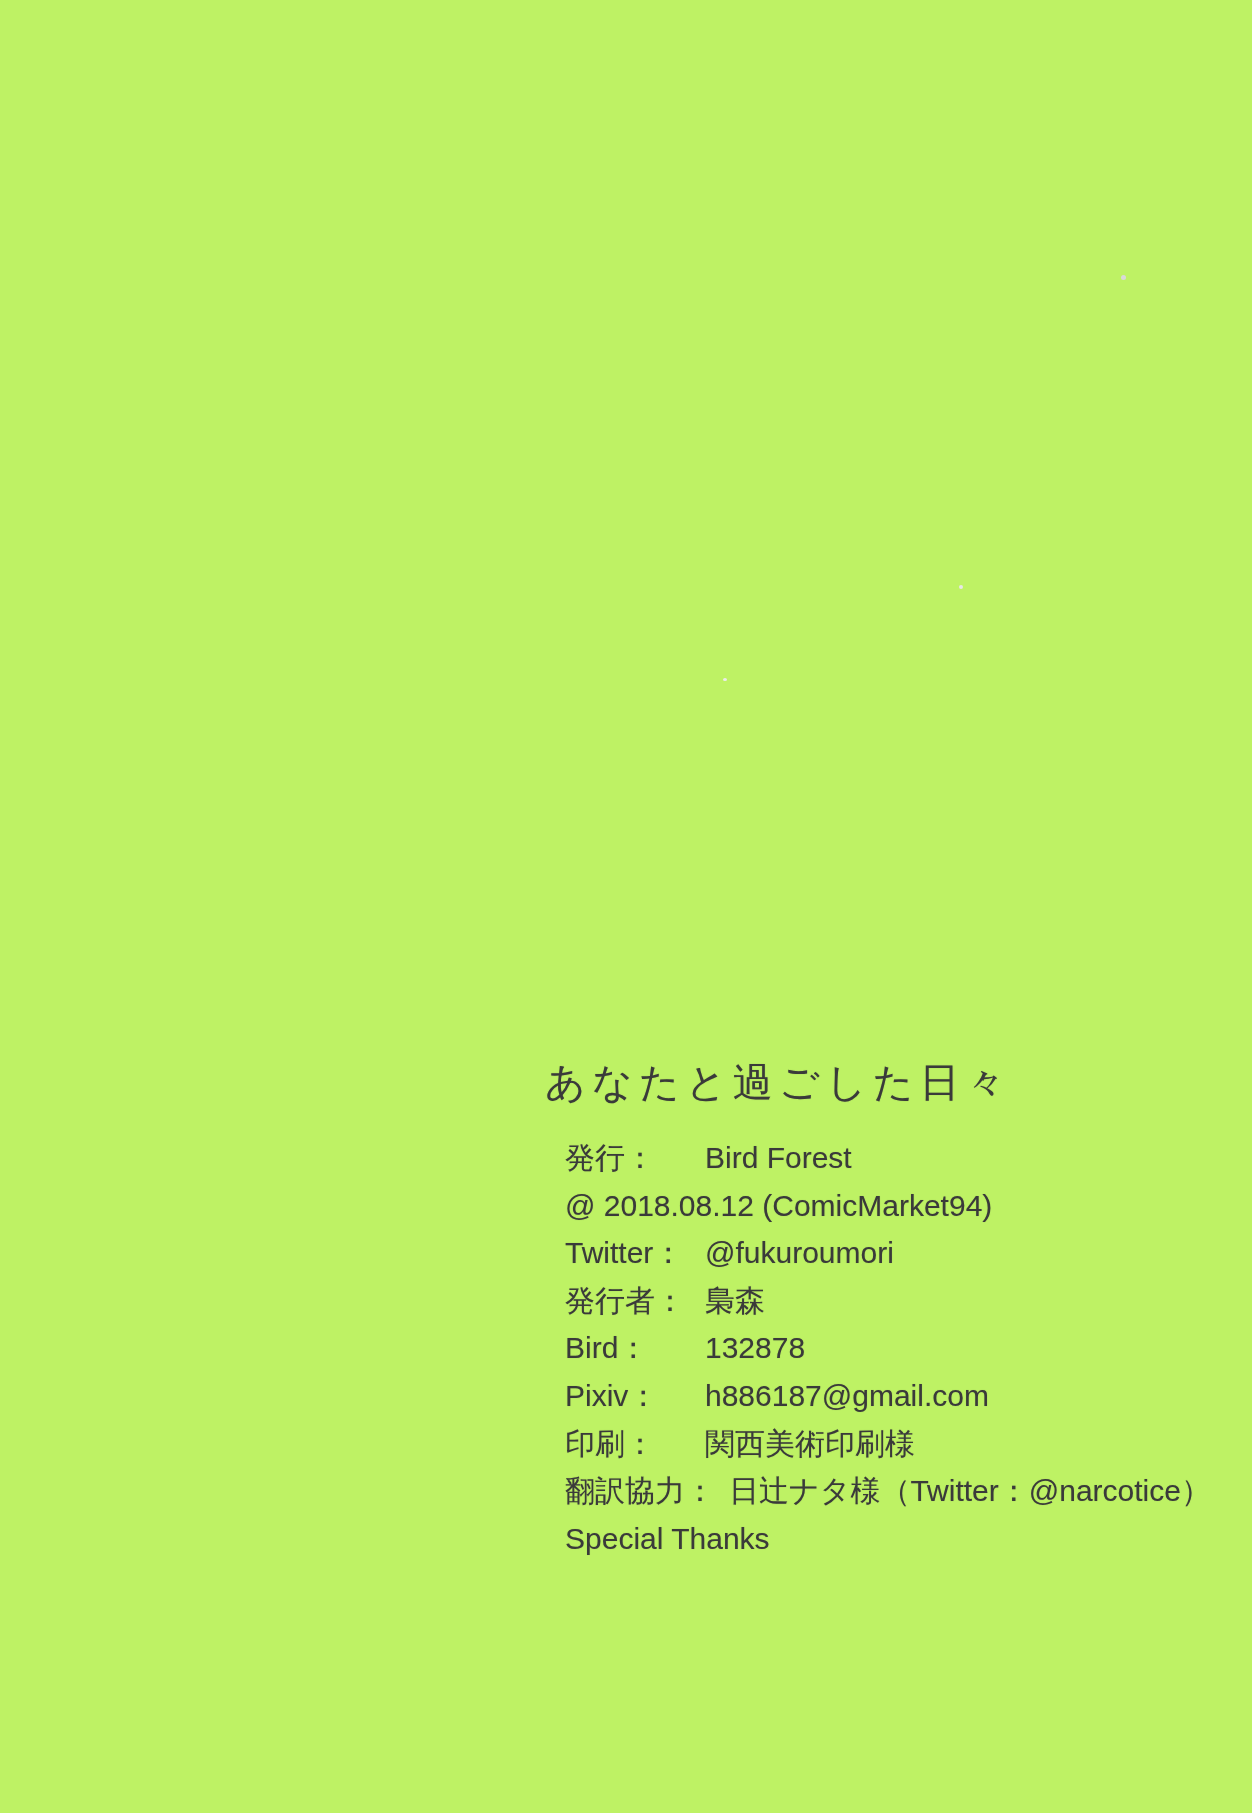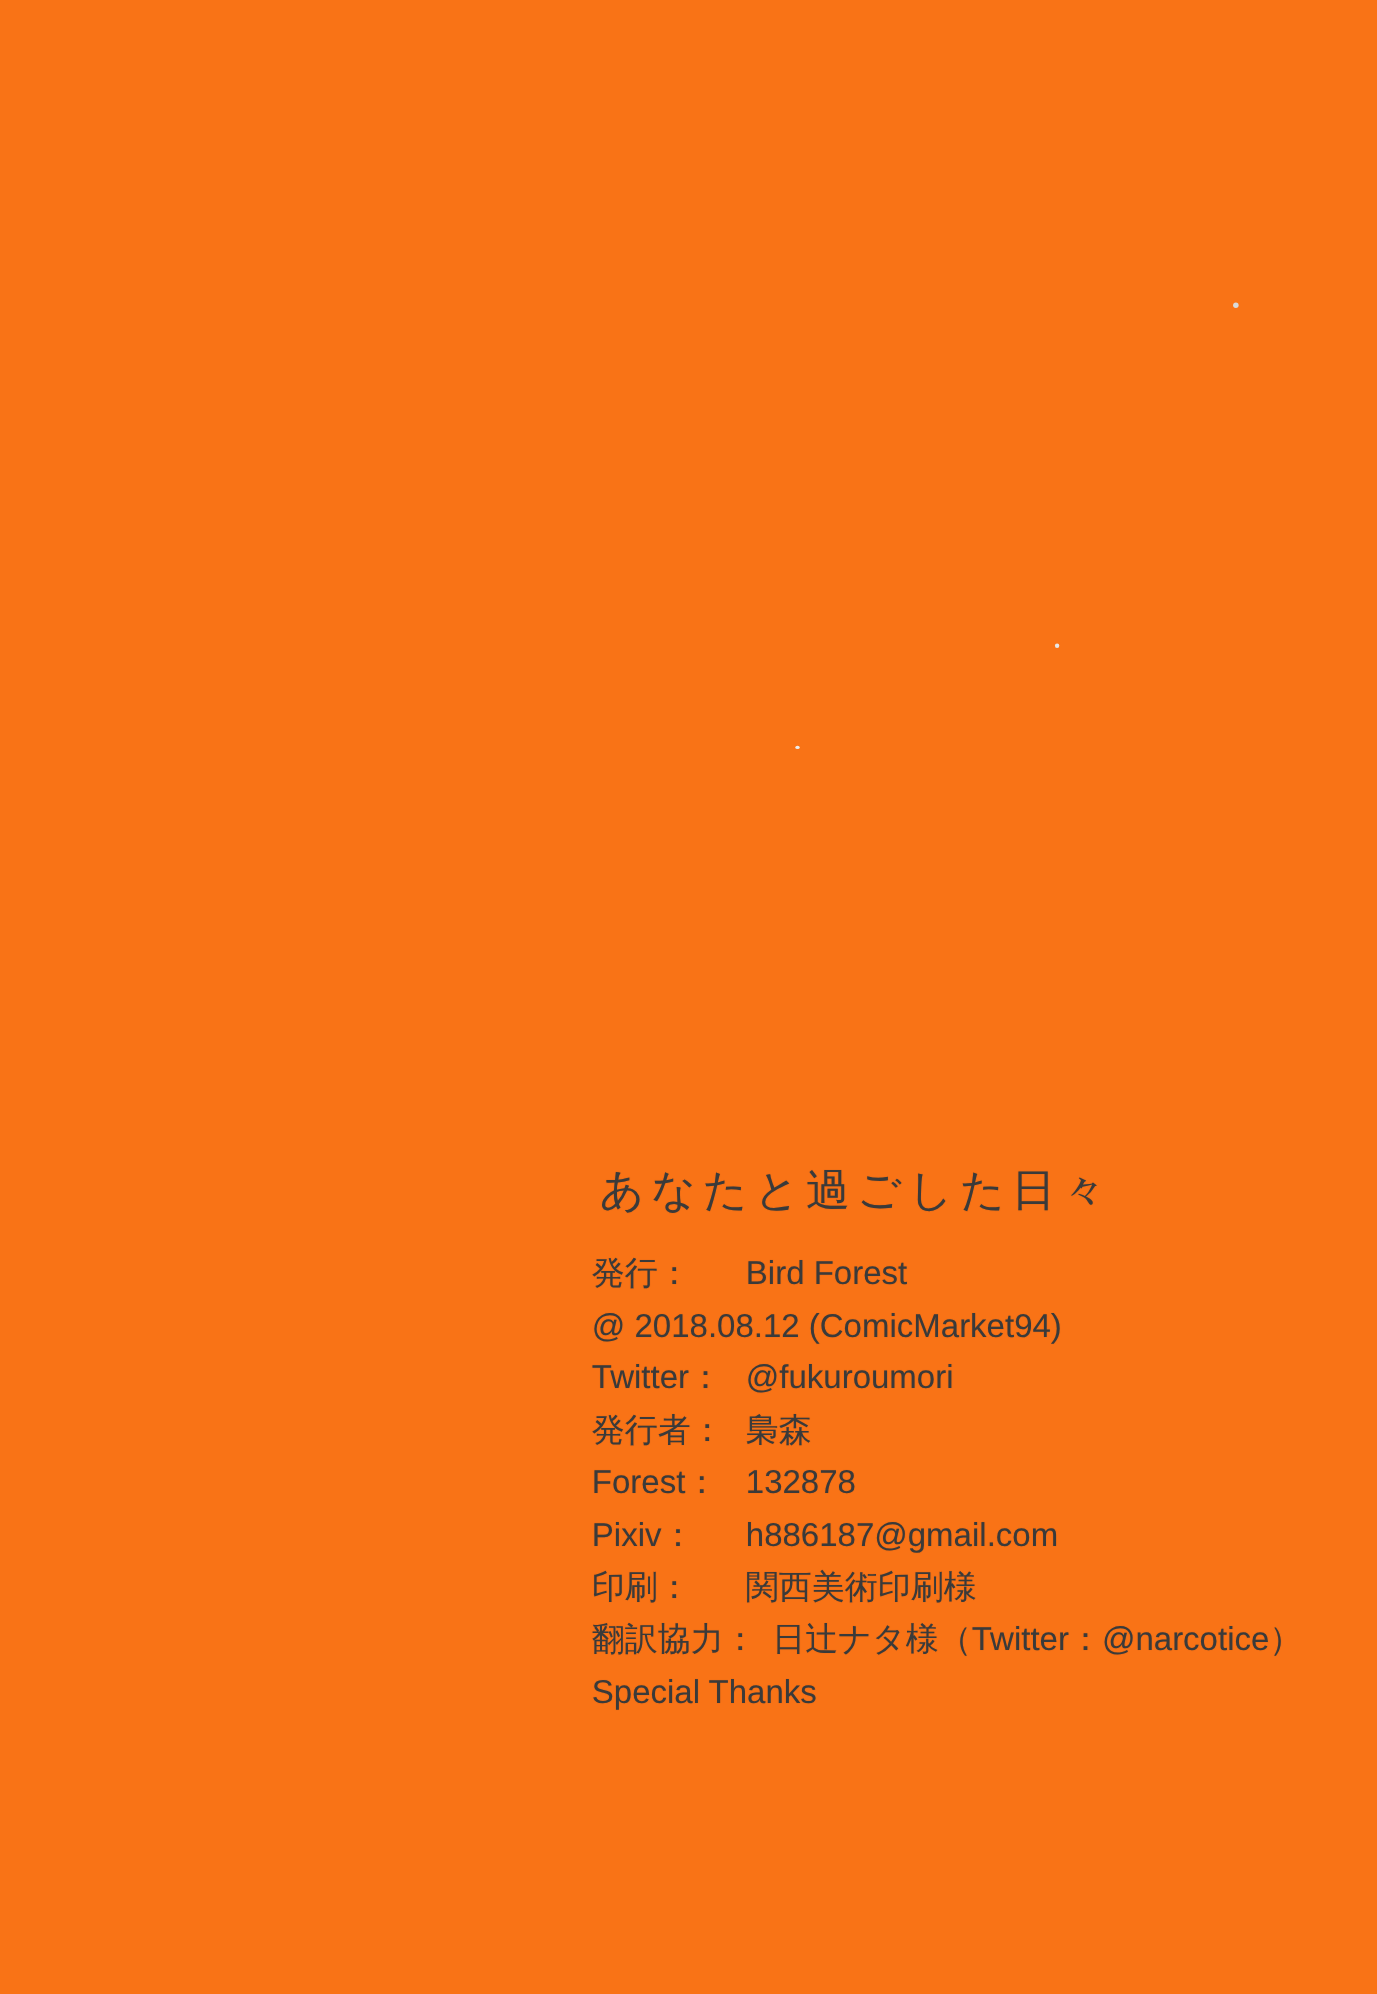--- a/index.html
+++ b/index.html
@@ -4,40 +4,40 @@
 <style>
   html, body {
     margin: 0;
     padding: 0;
     background: #ffffff;
   }
   .page {
     position: relative;
     width: 1252px;
     height: 1813px;
-    background: #f97316;
+    background: #bef264;
     overflow: hidden;
     font-family: "Liberation Sans", "DejaVu Sans", sans-serif;
     color: #3a3a3a;
   }
   .book-title {
     position: absolute;
     left: 545px;
     top: 1058px;
     margin: 0;
     font-size: 40px;
     font-weight: 400;
     letter-spacing: 6px;
     line-height: 48px;
     white-space: nowrap;
     text-shadow: 0 0 1px rgba(58,58,58,0.35);
   }
   .rows {
     position: absolute;
-    left: 538px;
+    left: 565px;
     top: 1134px;
   }
   .row {
     height: 47.6px;
     line-height: 47.6px;
     font-size: 30px;
     white-space: nowrap;
     text-shadow: 0 0 1px rgba(58,58,58,0.3);
   }
   .row .label {
@@ -84,21 +84,21 @@
 
     <div class="row">
       <span class="label">Twitter：</span><span class="value">@fukuroumori</span>
     </div>
 
     <div class="row">
       <span class="label">発行者：</span><span class="value">梟森</span>
     </div>
 
     <div class="row">
-      <span class="label">Forest：</span><span class="value">132878</span>
+      <span class="label">Bird：</span><span class="value">132878</span>
     </div>
 
     <div class="row">
       <span class="label">Pixiv：</span><span class="value">h886187@gmail.com</span>
     </div>
 
     <div class="row">
       <span class="label">印刷：</span><span class="value">関西美術印刷様</span>
     </div>
 

